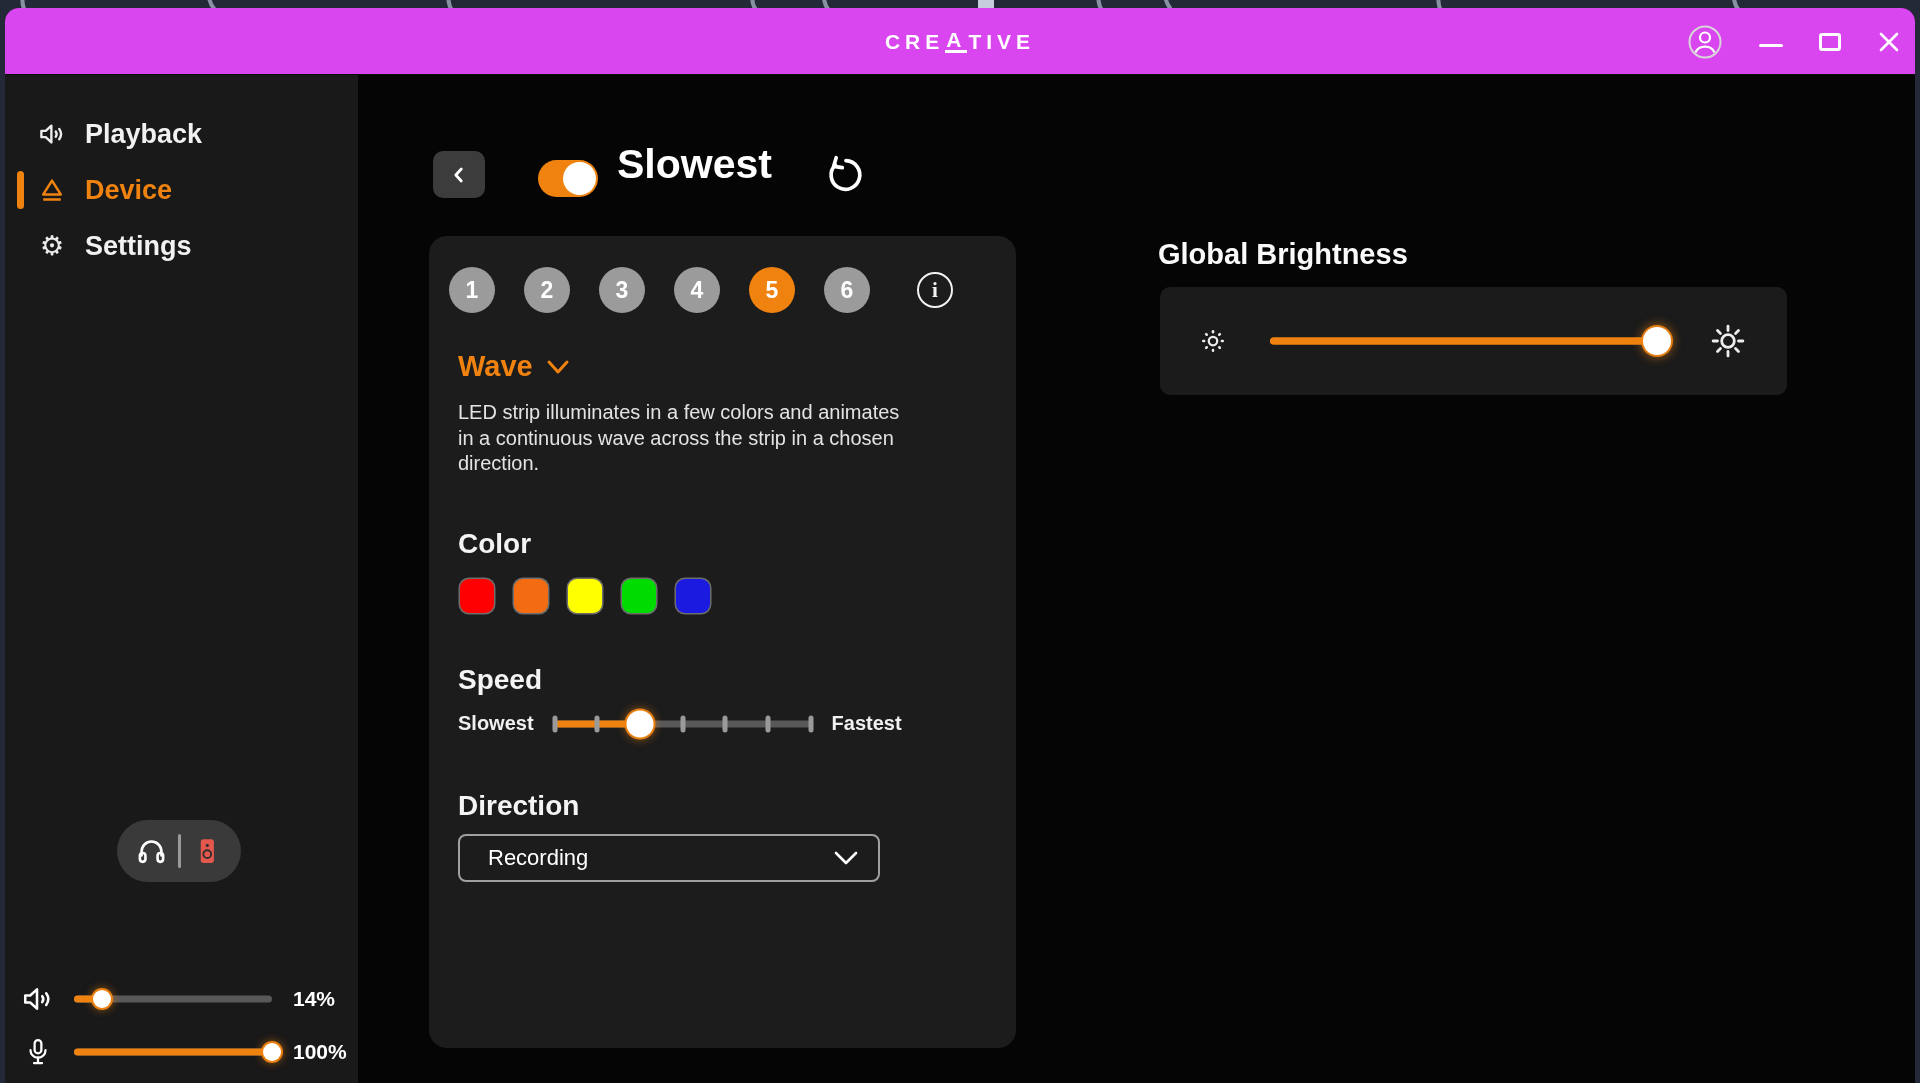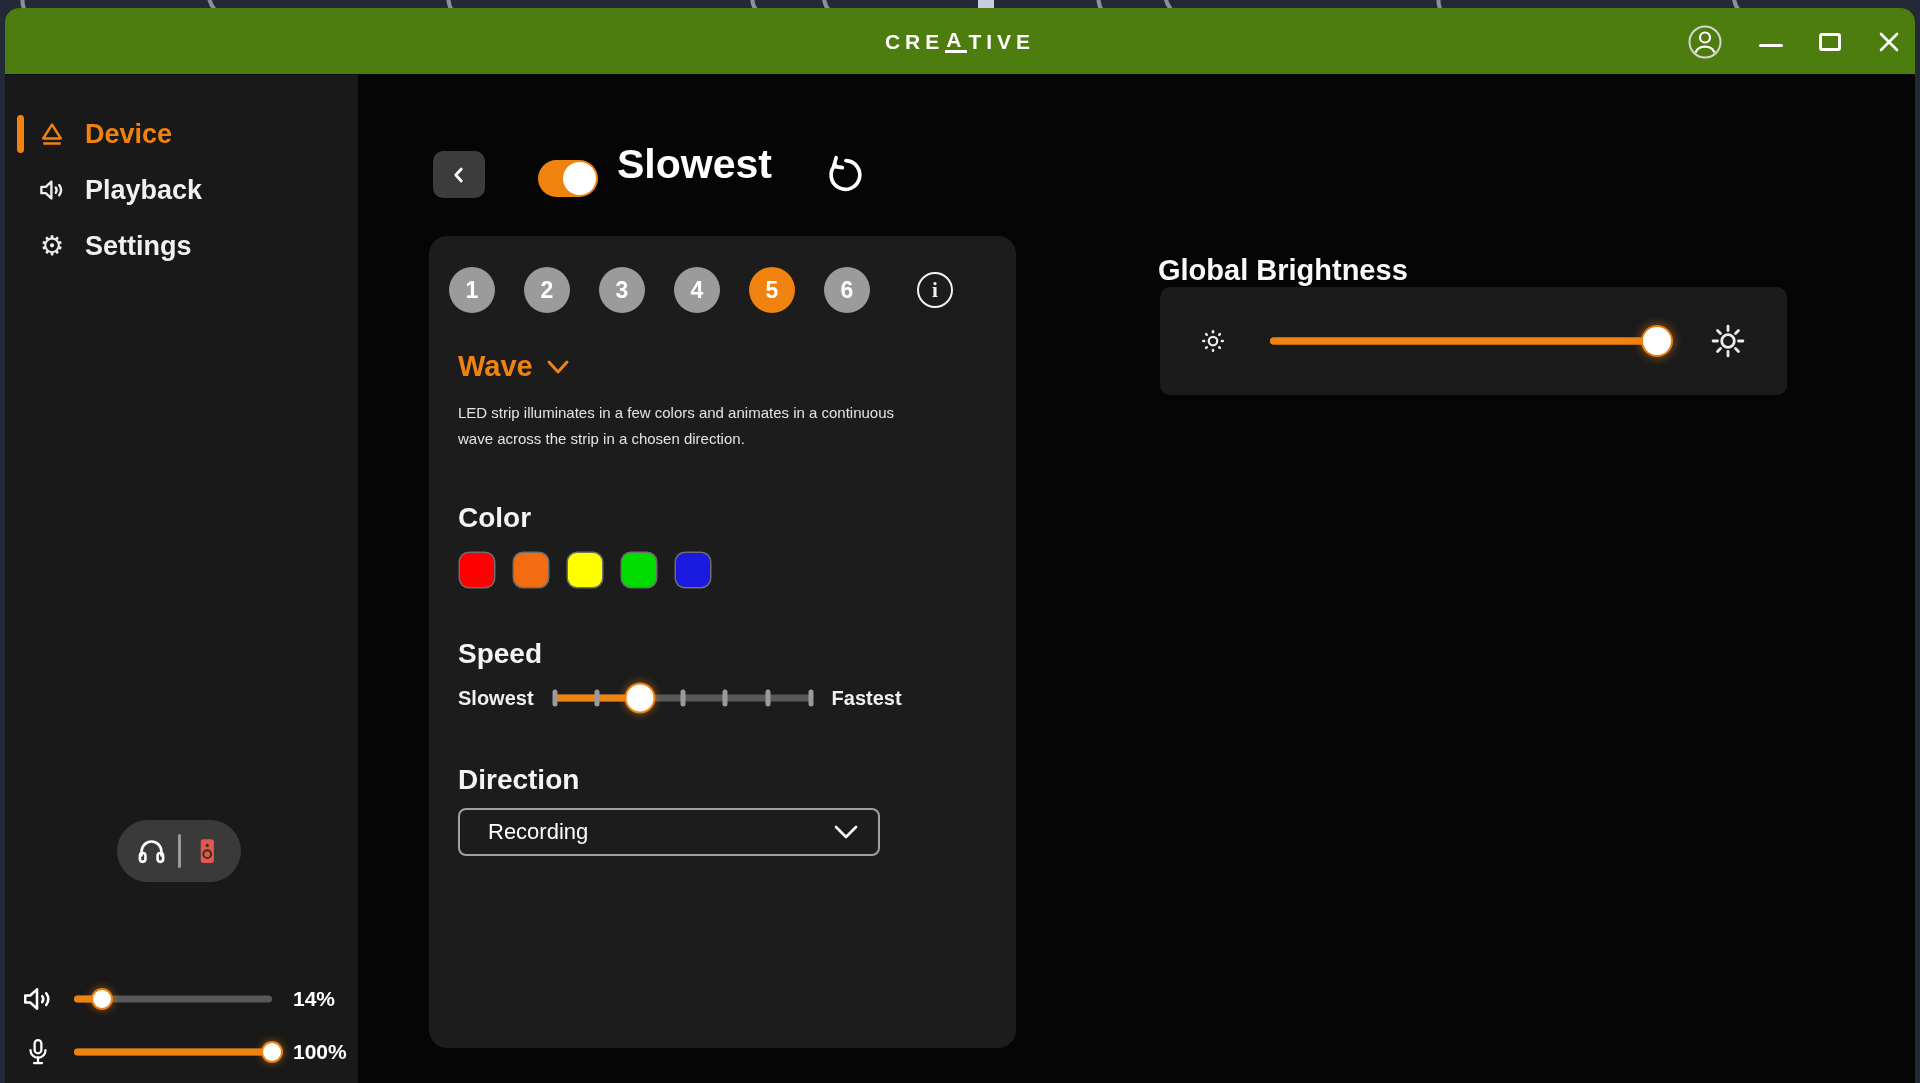--- a/index.html
+++ b/index.html
@@ -9,21 +9,21 @@
   
   .desktop { position:absolute; inset:0; background:#232936; }
   .desktop svg { position:absolute; top:0; left:0; }
 
   
   .window { position:absolute; left:5px; top:8px; width:1910px; height:1075px;
     background:#050505; border-radius:14px 14px 0 0; overflow:hidden; }
 
   
   .titlebar { position:absolute; left:0; top:0; width:100%; height:67px;
-    background:#4d7c0f; border-bottom:1px solid #0c0c0c; }
+    background:#d946ef; border-bottom:1px solid #0c0c0c; }
   .brand { position:absolute; left:0; right:0; top:0; height:67px;
     display:flex; align-items:center; justify-content:center;
     color:#fff; font-size:21px; font-weight:700; letter-spacing:5px; }
   .brand .logo-a { border-bottom:3px solid #fff; padding:0 1px 0px 1px; margin:0 1px; line-height:20px; }
   .win-controls { position:absolute; right:14px; top:0; height:67px;
     display:flex; align-items:center; gap:36px; }
   .minimize-bar { width:24px; height:3px; background:#fff; border-radius:2px; display:block; margin-top:8px;}
   .maximize-box { width:22px; height:18px; border:3px solid #fff; border-radius:3px; display:block; }
   .ctrl { cursor:pointer; display:flex; align-items:center; justify-content:center; }
 
@@ -82,38 +82,38 @@
   .zones { display:flex; align-items:center; gap:29px; padding:31px 0 0 20px; }
   .zone { width:46px; height:46px; border-radius:50%; background:#9b9b9b; color:#fff;
     font-size:23px; font-weight:700; display:flex; align-items:center; justify-content:center;
     cursor:pointer; }
   .zone.active { background:var(--accent); }
   .info-btn { margin-left:18px; width:36px; height:36px; border-radius:50%; border:2.5px solid #f2f2f2;
     color:#f2f2f2; font-size:21px; font-weight:700; font-family:"Liberation Serif","DejaVu Serif",serif;
     display:flex; align-items:center; justify-content:center; cursor:pointer; }
   .effect-select { display:flex; align-items:center; gap:12px; margin:37px 0 0 29px;
     color:var(--accent); font-size:29px; font-weight:600; cursor:pointer; }
-  .effect-desc { margin:17px 0 0 29px; width:462px; color:#e3e3e3; font-size:15px; line-height:25.5px; }
+  .effect-desc { margin:17px 0 0 29px; width:462px; color:#e3e3e3; font-size:20px; line-height:25.5px; }
   .section-label { margin:51px 0 0 29px; color:#f4f4f4; font-size:28px; font-weight:600; }
   .swatches { display:flex; gap:20px; margin:19px 0 0 31px; }
   .swatch { width:34px; height:34px; border-radius:9px; box-shadow:0 0 0 1.5px #6d6d6d; cursor:pointer; }
   .speed-row { display:flex; align-items:center; margin:13px 0 0 29px; height:30px; }
   .speed-row .end-label { color:#f0f0f0; font-size:20px; font-weight:600; }
   .speed-slider { width:256px; margin:0 21px; }
   .speed-slider .tick { position:absolute; top:50%; transform:translate(-50%,-50%);
     width:5px; height:17px; border-radius:3px; background:#9a9a9a; }
   .speed-slider .thumb { width:27px; height:27px; }
   .dropdown { margin:12px 0 0 29px; width:422px; height:48px; border:2px solid #a0a0a0;
     border-radius:8px; position:relative; display:flex; align-items:center; cursor:pointer;
     background:transparent; }
   .dropdown .dd-value { margin-left:28px; color:#fff; font-size:22px; }
   .dropdown .dd-chevron { position:absolute; right:18px; color:#fff; display:flex; }
 
   
-  .gb-title { position:absolute; left:1153px; top:230px; color:#fafafa; font-size:29px; font-weight:600;margin-top:16px; }
+  .gb-title { position:absolute; left:1153px; top:230px; color:#fafafa; font-size:29px; font-weight:600; }
   .gb-card { position:absolute; left:1155px; top:279px; width:627px; height:108px;
     background:#1b1b1b; border-radius:10px; display:flex; align-items:center; padding:0 38px; }
   .gb-card .gb-track { flex:1; margin:0 42px; }
   .gb-card .thumb { width:28px; height:28px; box-shadow:0 0 0 2px rgba(240,131,15,.9), 0 0 10px 3px rgba(240,131,15,.5); }
   .sun { color:#ededed; display:flex; }
 </style>
 </head>
 <body>
 
 <div class="desktop">
@@ -162,41 +162,41 @@
           <line x1="4" y1="4" x2="20" y2="20"></line>
             <line x1="20" y1="4" x2="4" y2="20"></line>
         </svg>
       </span>
     </div>
   </div>
 
   <div class="sidebar">
     <div class="nav">
 
+      <div class="nav-item">
+
+        <span class="nav-icon">
+          <svg width="30" height="30" viewBox="0 0 24 24" fill="none" stroke="currentColor" stroke-width="1.9" stroke-linejoin="round" stroke-linecap="round">
+            <path d="M3.5 9.5 v5 h3.5 l4.5 4.2 V5.3 L7 9.5 Z"></path>
+            <path d="M15 10 a3.6 3.6 0 0 1 0 4.2"></path>
+            <path d="M17.8 8 a7 7 0 0 1 0 8.2"></path>
+          </svg>
+        </span>
+        <span class="nav-label">Playback</span>
+      </div>
+
       <div class="nav-item active">
         <span class="active-bar"></span>
         <span class="nav-icon">
           <svg width="30" height="30" viewBox="0 0 24 24" fill="none" stroke="currentColor" stroke-width="2">
             <path d="M12 4.5 L19 15.5 H5 Z" stroke-linejoin="round"></path>
             <line x1="5" y1="19.5" x2="19" y2="19.5"></line>
           </svg>
         </span>
         <span class="nav-label">Device</span>
-      </div>
-
-      <div class="nav-item">
-
-        <span class="nav-icon">
-          <svg width="30" height="30" viewBox="0 0 24 24" fill="none" stroke="currentColor" stroke-width="1.9" stroke-linejoin="round" stroke-linecap="round">
-            <path d="M3.5 9.5 v5 h3.5 l4.5 4.2 V5.3 L7 9.5 Z"></path>
-            <path d="M15 10 a3.6 3.6 0 0 1 0 4.2"></path>
-            <path d="M17.8 8 a7 7 0 0 1 0 8.2"></path>
-          </svg>
-        </span>
-        <span class="nav-label">Playback</span>
       </div>
 
 
       <div class="nav-item">
 
         <span class="nav-icon">
             <span class="gear-glyph">⚙</span>
           </span>
         <span class="nav-label">Settings</span>
       </div>

